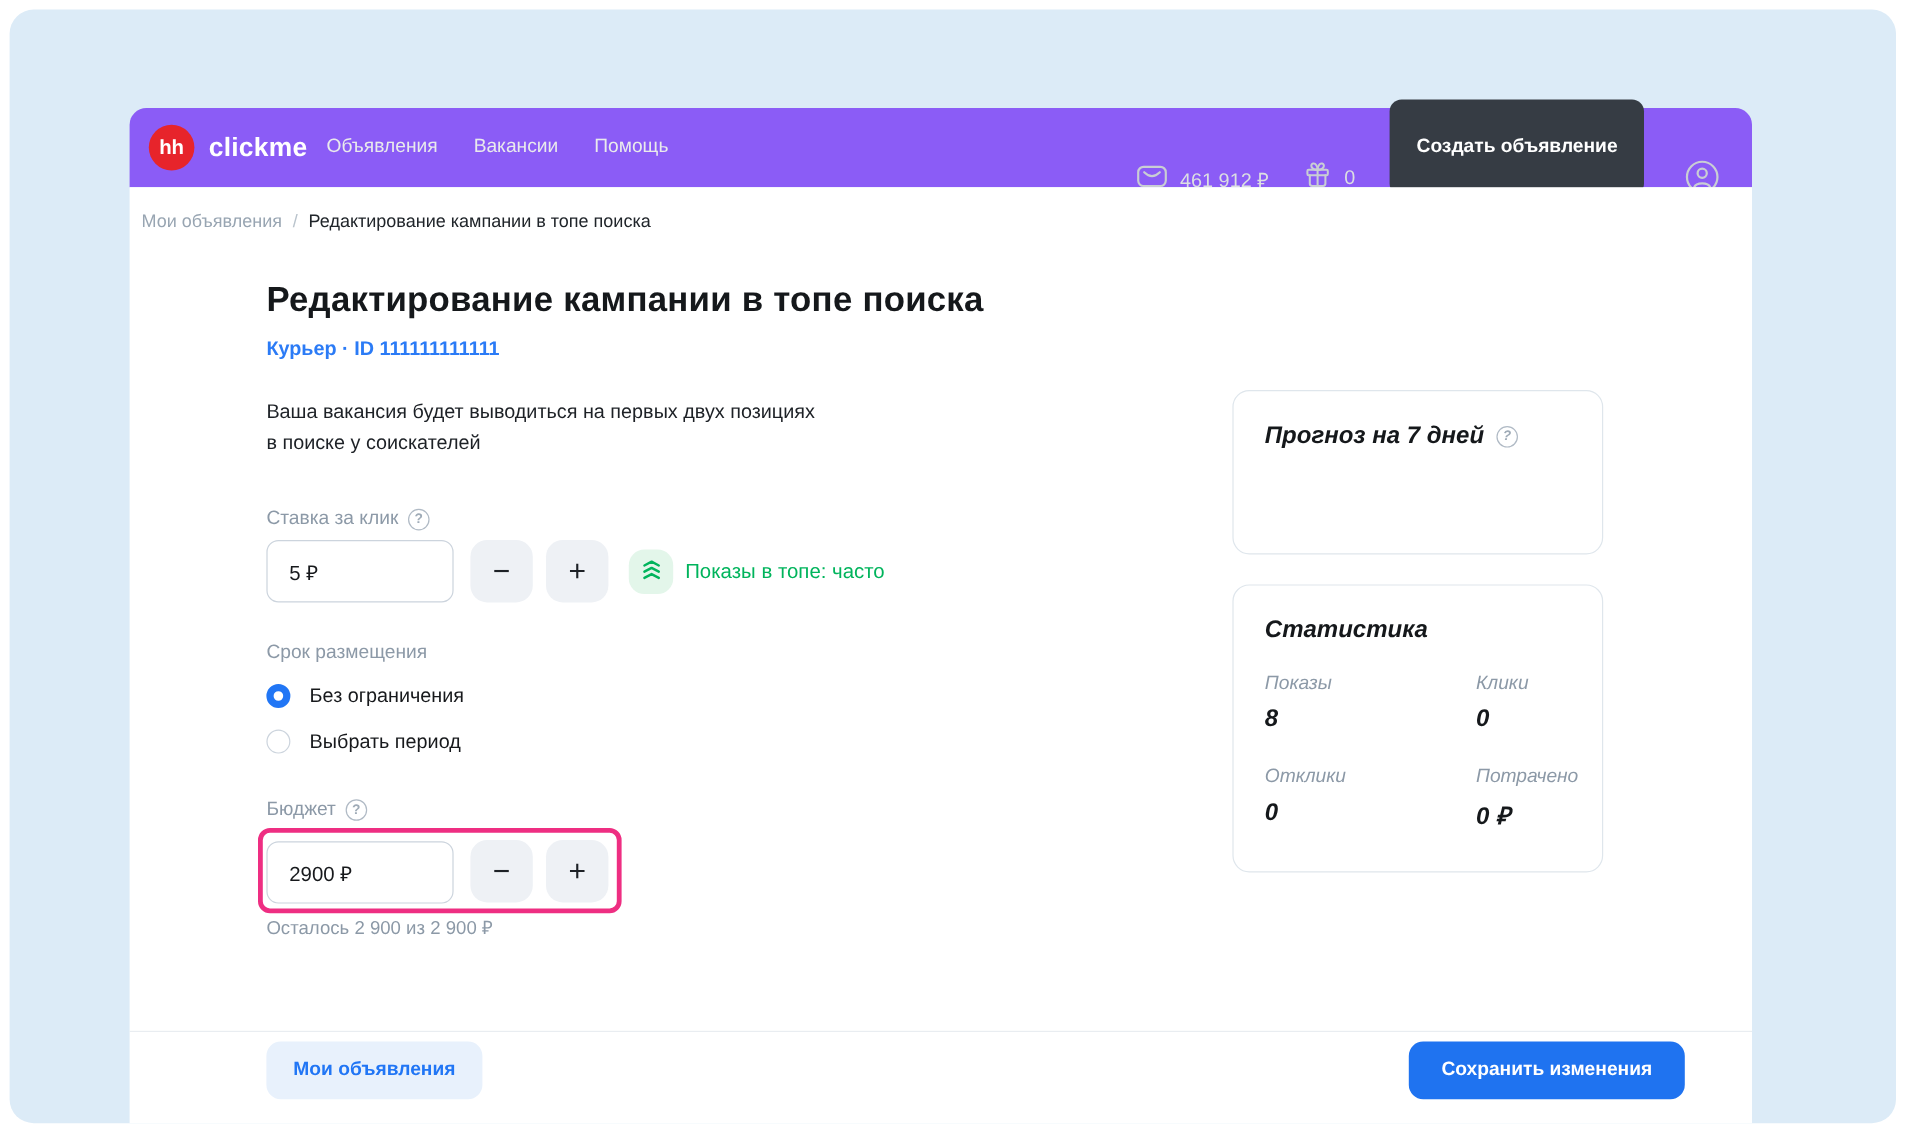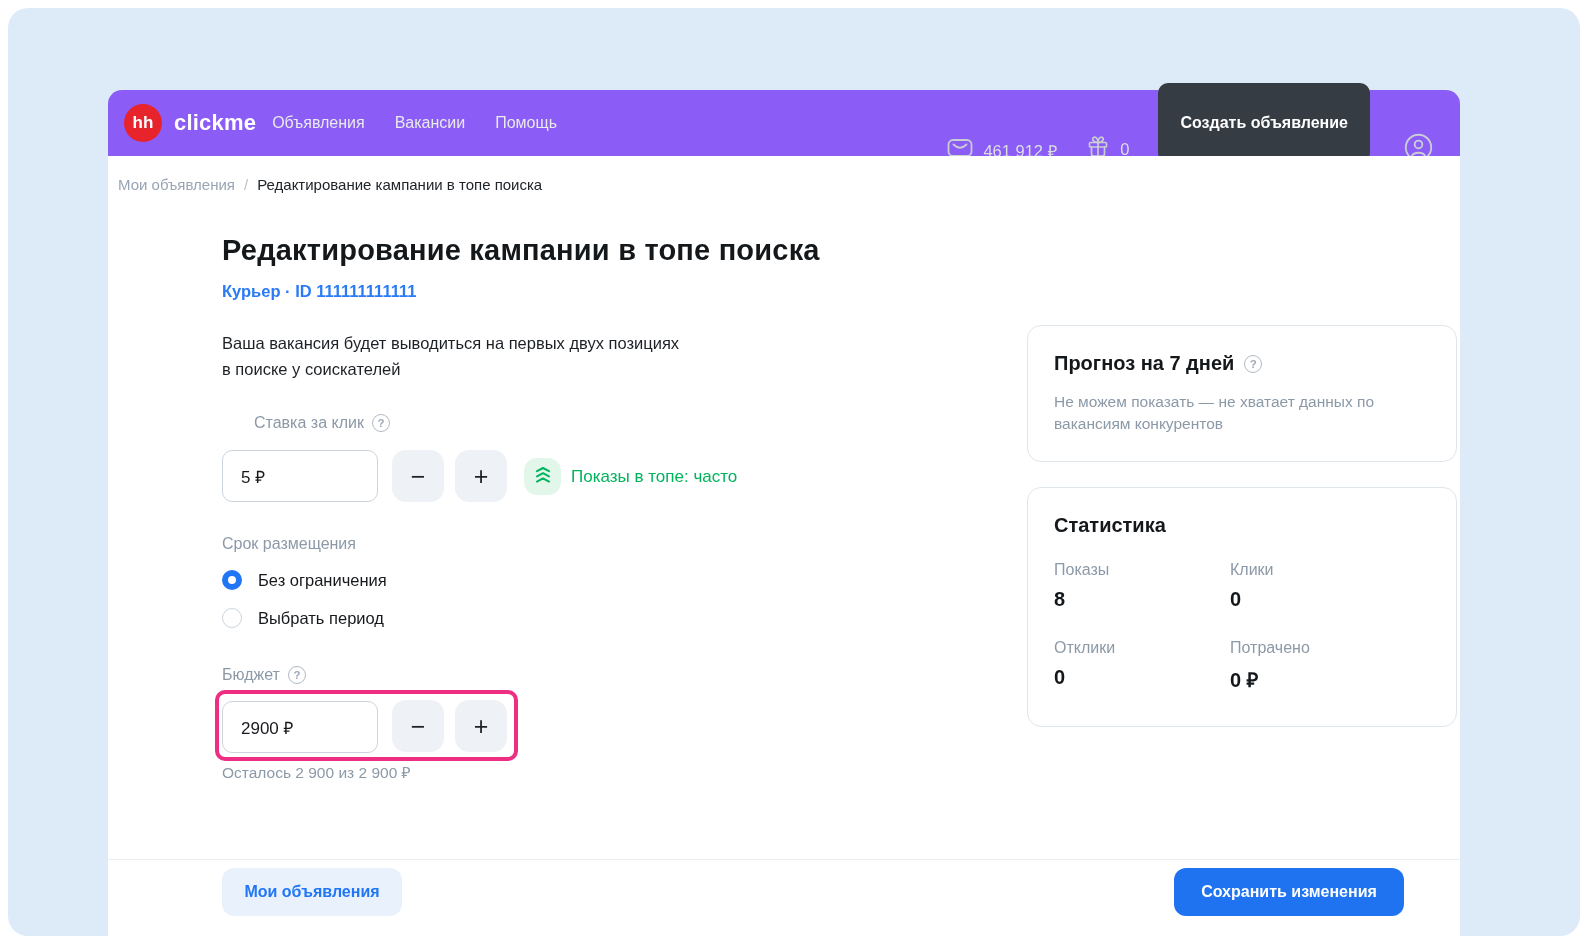--- a/index.html
+++ b/index.html
@@ -80,22 +80,22 @@
   .radio.checked { border:6px solid #2176f5; }
   .radio.unchecked { border:1.5px solid #ccd4dd; }
   .radio-label { font-size:16.5px; font-weight:500; color:#17191c; }
   .pink-highlight {
     position:absolute; left:107px; top:534px; width:303px; height:71px;
     border:4px solid #ee2e82; border-radius:10px; pointer-events:none;
   }
   .remaining { position:absolute; left:114px; top:605px; font-size:15.5px; color:#8c99a7; }
   
   .panel {
-    position:absolute; left:919px; width:430px; background:#fff;
-    border:1px solid #dfe6ec; border-radius:14px; padding:26px;
+    position:absolute; left:919px; width:309px; background:#fff;
+    border:1px solid #dfe6ec; border-radius:14px; padding:26px;font-style:italic;
   }
   .panel-forecast { top:169px; height:137px; }
   .panel-stats { top:331px; height:240px; }
   .panel-title-row { display:flex; align-items:center; gap:10px; }
   .panel-title { font-size:20px; font-weight:700; color:#15181b; }
   .panel-body { margin-top:16px; font-size:15.5px; line-height:22px; color:#8c99a7; }
   .stats-grid { margin-top:24px; display:grid; grid-template-columns:176px 1fr; row-gap:28px; }
   .stat-label { font-size:16px; color:#8c99a7; }
   .stat-value { font-size:20px; font-weight:700; color:#15181b; margin-top:9px; }
   
@@ -160,21 +160,21 @@
       <span class="current">Редактирование кампании в топе поиска</span>
     </div>
 
     <div class="page-title">Редактирование кампании в топе поиска</div>
     <div class="subtitle">Курьер · ID 111111111111</div>
     <div class="desc">
       <div>Ваша вакансия будет выводиться на первых двух позициях</div>
       <div>в поиске у соискателей</div>
     </div>
 
-    <div class="field-label" style="left:114px; top:258px;margin-left:32px;">
+    <div class="field-label" style="left:114px; top:268px;">
       <span>Ставка за клик</span>
       <span class="help-icon">?</span>
     </div>
     <input class="text-input" style="left: 114px; top: 294px;" value="5 ₽">
     <button class="step-btn" style="left:284px; top:294px;">−</button>
     <button class="step-btn" style="left:347px; top:294px;">+</button>
     <div class="top-badge">
       <span><svg width="20" height="19" viewBox="0 0 20 19" fill="none" stroke="#00b45c" stroke-width="2" stroke-linecap="round" stroke-linejoin="round">
             <path d="M4 6.2 l6-3.2 6 3.2"></path>
             <path d="M4 11.4 l6-3.2 6 3.2"></path>
@@ -203,21 +203,20 @@
     <button class="step-btn" style="left:284px; top:544px;">−</button>
     <button class="step-btn" style="left:347px; top:544px;">+</button>
     <div class="pink-highlight"></div>
     <div class="remaining">Осталось 2 900 из 2 900 ₽</div>
 
     <div class="panel panel-forecast">
       <div class="panel-title-row">
         <span class="panel-title">Прогноз на 7 дней</span>
         <span class="help-icon">?</span>
       </div>
-      <div class="panel-body">Не можем показать — не хватает данных по вакансиям конкурентов</div>
     </div>
 
     <div class="panel panel-stats">
       <div class="panel-title">Статистика</div>
       <div class="stats-grid">
         <div>
           <div class="stat-label">Показы</div>
           <div class="stat-value">8</div>
         </div>
         <div>

